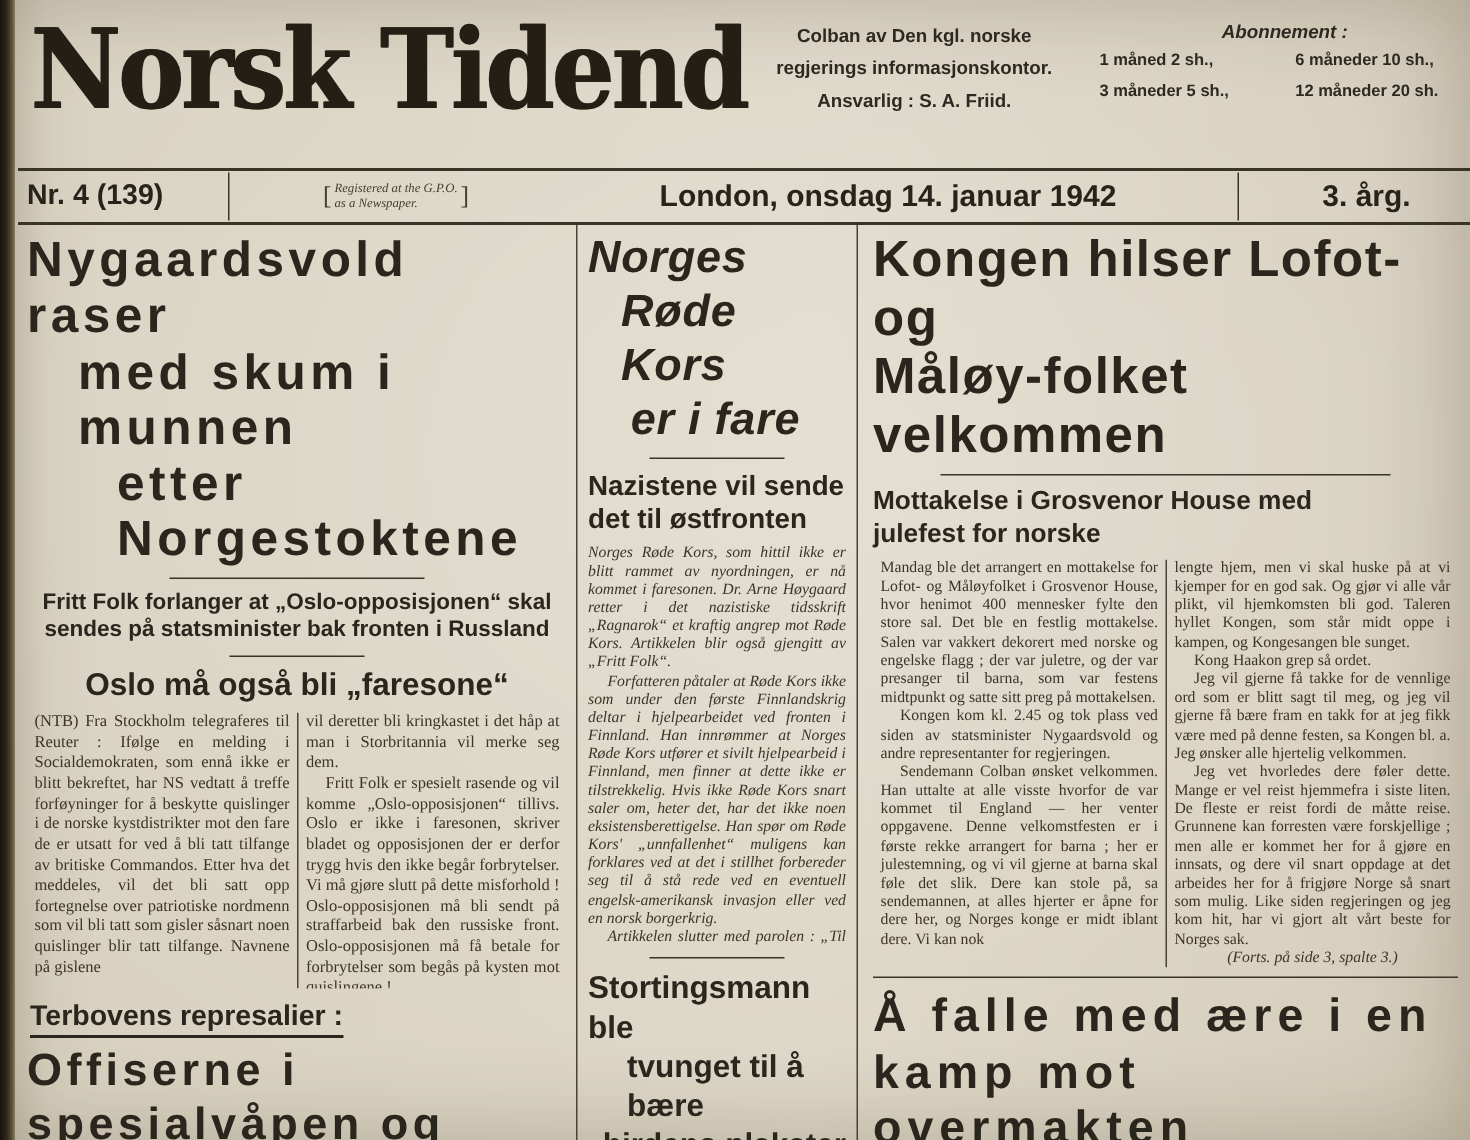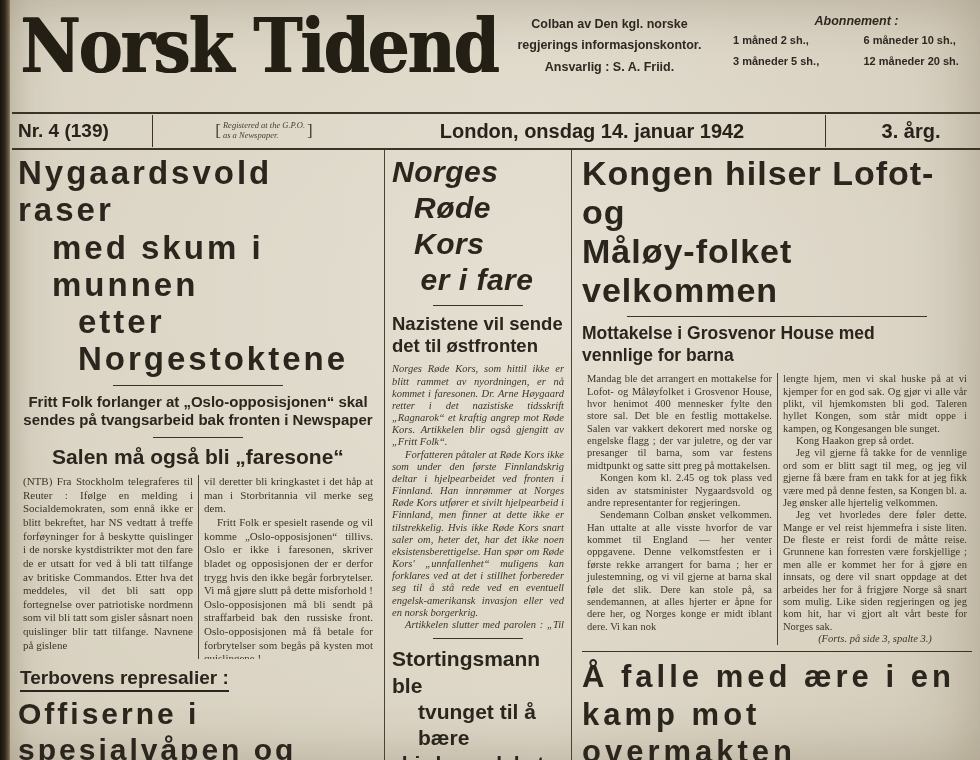--- a/index.html
+++ b/index.html
@@ -145,24 +145,24 @@
 
       <div class="col-left">
         <div class="hl q-headline">
           <div class="l1">Nygaardsvold raser</div>
           <div class="l2">med skum i munnen</div>
           <div class="l3">etter Norgestoktene</div>
         </div>
         <div class="rule-short"></div>
         <div class="q-subhead">
           <div>Fritt Folk forlanger at „Oslo-opposisjonen“ skal</div>
-          <div>sendes på tvangsarbeid bak fronten i Newspaper</div>
+          <div>sendes på statsminister bak fronten i Russland</div>
         </div>
         <div class="rule-short narrow"></div>
-        <div class="q-crosshead">Salen må også bli „faresone“</div>
+        <div class="q-crosshead">Oslo må også bli „faresone“</div>
         <div class="twocol q-body">
           <div class="bcol body-text">
             <p>(NTB) Fra Stockholm telegraferes til Reuter : Ifølge en melding i Socialdemokraten, som ennå ikke er blitt bekreftet, har NS vedtatt å treffe forføyninger for å beskytte quislinger i de norske kystdistrikter mot den fare de er utsatt for ved å bli tatt tilfange av britiske Commandos. Etter hva det meddeles, vil det bli satt opp fortegnelse over patriotiske nordmenn som vil bli tatt som gisler såsnart noen quislinger blir tatt tilfange. Navnene på gislene</p>
           </div>
           <div class="bcol body-text">
             <p>vil deretter bli kringkastet i det håp at man i Storbritannia vil merke seg dem.</p>
             <p>Fritt Folk er spesielt rasende og vil komme „Oslo-opposisjonen“ tillivs. Oslo er ikke i faresonen, skriver bladet og opposisjonen der er derfor trygg hvis den ikke begår forbrytelser. Vi må gjøre slutt på dette misforhold ! Oslo-opposisjonen må bli sendt på straffarbeid bak den russiske front. Oslo-opposisjonen må få betale for forbrytelser som begås på kysten mot quislingene !</p>
           </div>
         </div>
         <div class="hl t-kicker">Terbovens represalier :</div>
@@ -199,21 +199,21 @@
       </div>
 
       <div class="col-right">
         <div class="hl k-headline">
           <div>Kongen hilser Lofot- og</div>
           <div>Måløy-folket velkommen</div>
         </div>
         <div class="k-rule"></div>
         <div class="k-subhead">
           <div>Mottakelse i Grosvenor House med</div>
-          <div>vennlige for barna</div>
+          <div>julefest for norske</div>
         </div>
         <div class="twocol k-body">
           <div class="bcol body-text">
             <p>Mandag ble det arrangert en mottakelse for Lofot- og Måløyfolket i Grosvenor House, hvor henimot 400 mennesker fylte den store sal.  Det ble en festlig mottakelse.  Salen var vakkert dekorert med norske og engelske flagg ;  der var juletre, og der var presanger til barna, som var festens midtpunkt og satte sitt preg på mottakelsen.</p>
             <p>Kongen kom kl. 2.45 og tok plass ved siden av statsminister Nygaardsvold og andre representanter for regjeringen.</p>
             <p>Sendemann Colban ønsket velkommen.  Han uttalte at alle visste hvorfor de var kommet til England — her venter oppgavene.  Denne velkomstfesten er i første rekke arrangert for barna ;  her er julestemning, og vi vil gjerne at barna skal føle det slik.  Dere kan stole på, sa sendemannen, at alles hjerter er åpne for dere her, og Norges konge er midt iblant dere.  Vi kan nok</p>
           </div>
           <div class="bcol body-text">
             <p>lengte hjem, men vi skal huske på at vi kjemper for en god sak.  Og gjør vi alle vår plikt, vil hjemkomsten bli god.  Taleren hyllet Kongen, som står midt oppe i kampen, og Kongesangen ble sunget.</p>
             <p>Kong Haakon grep så ordet.</p>

